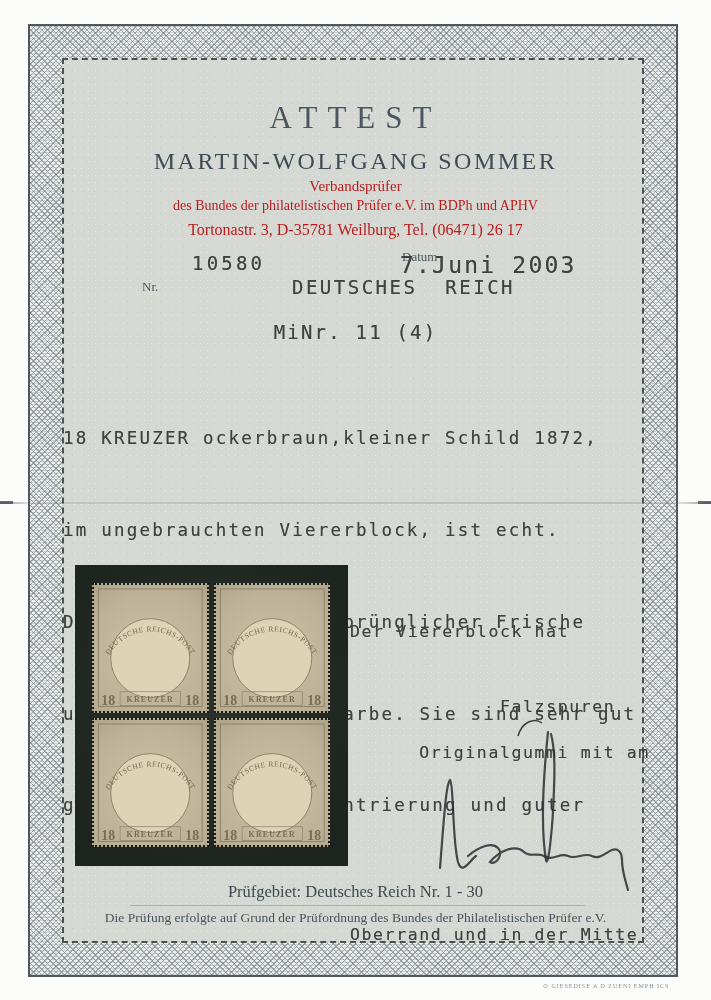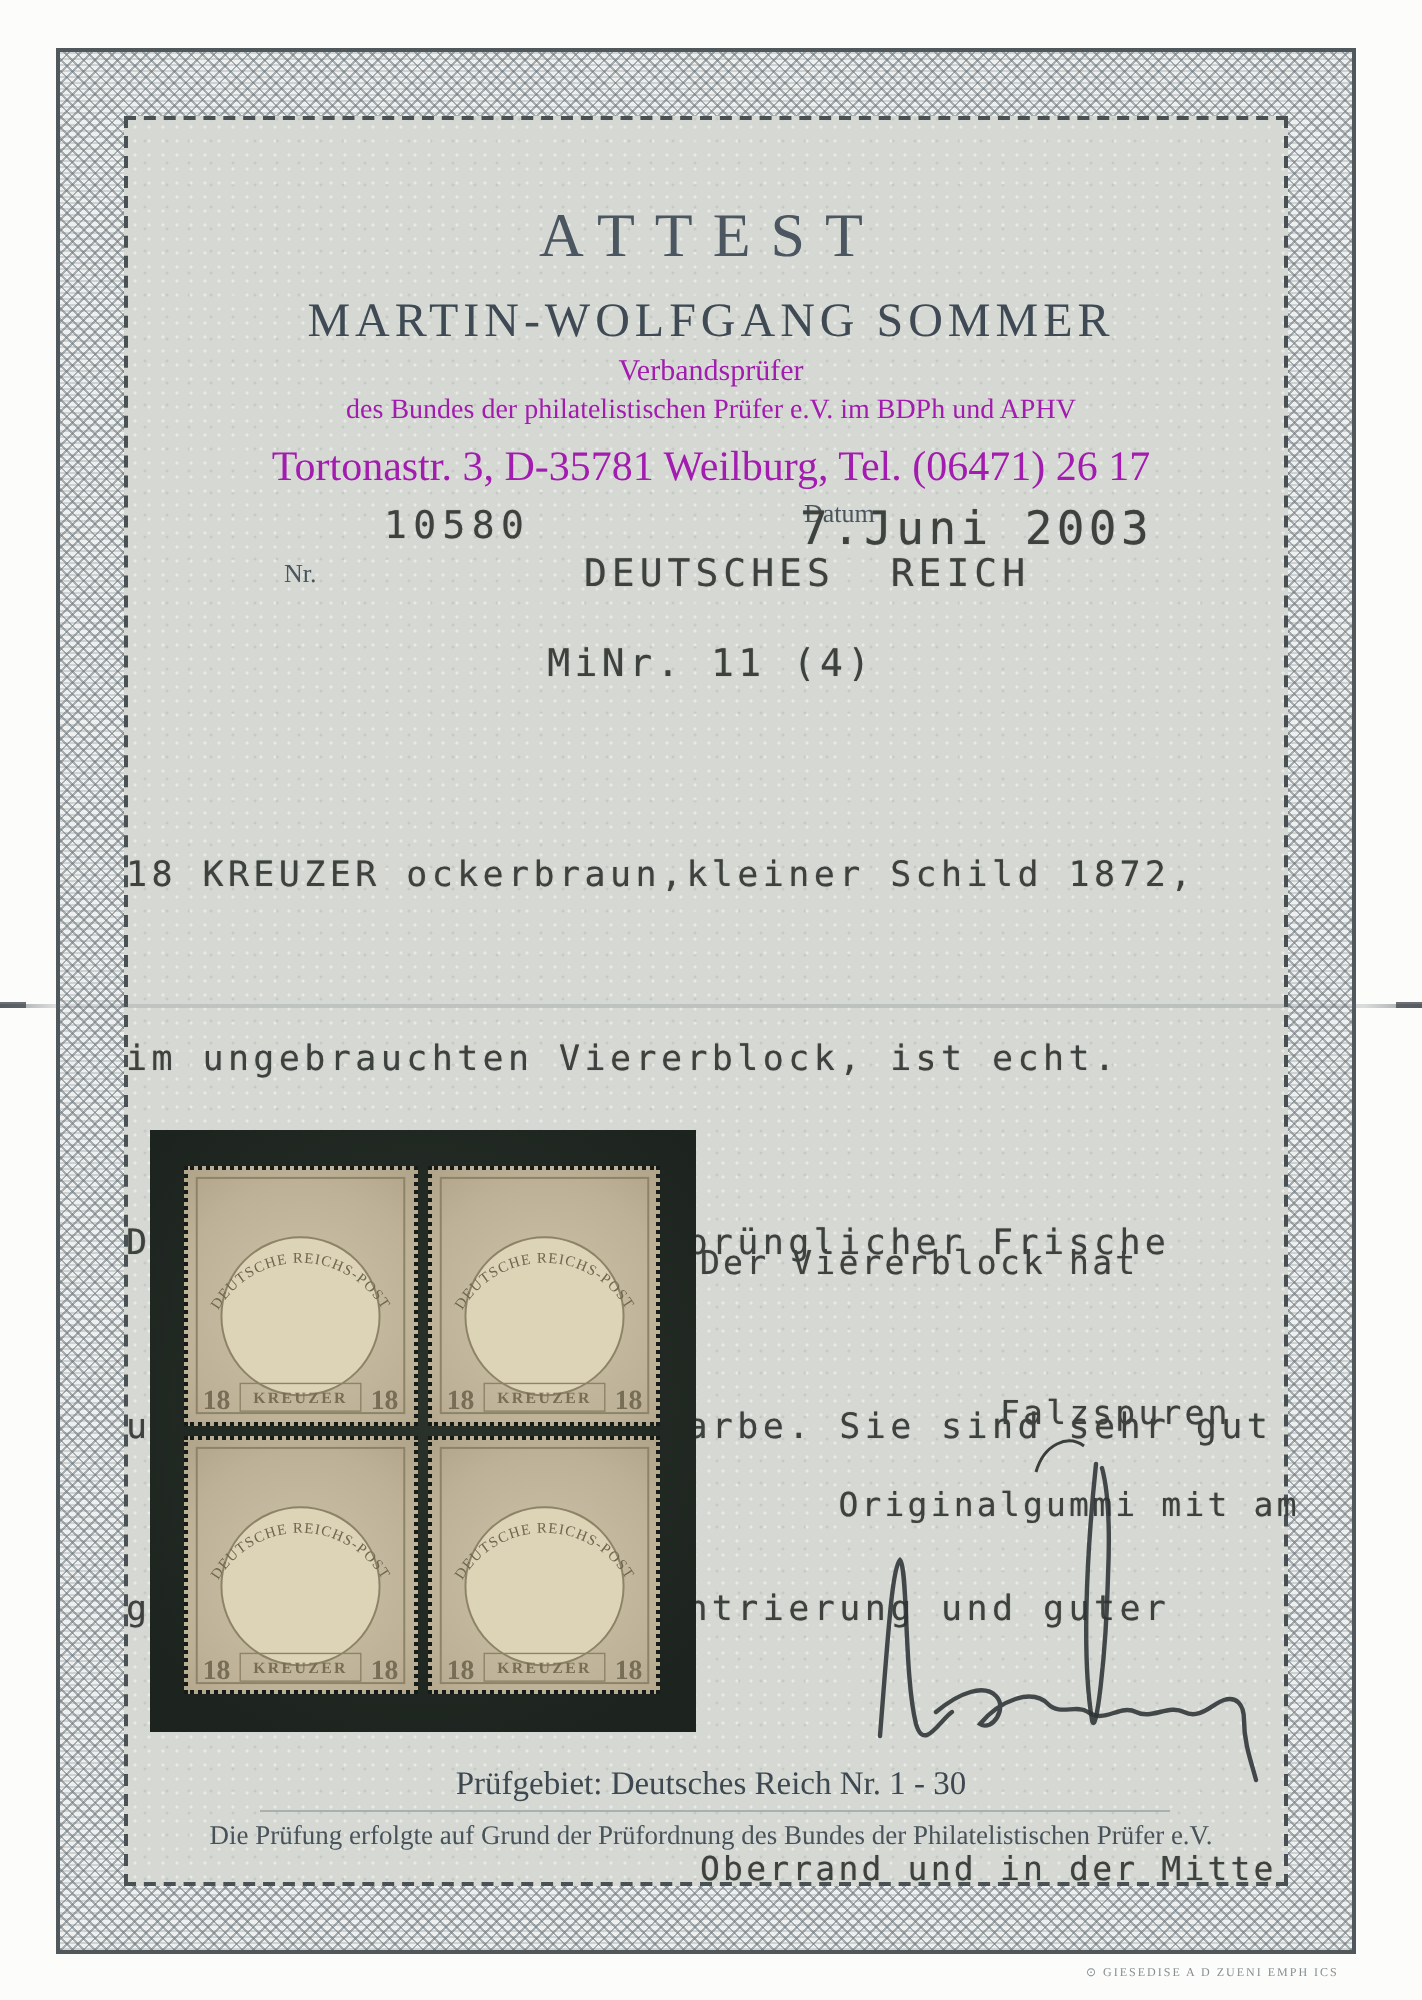--- a/index.html
+++ b/index.html
@@ -14,28 +14,28 @@
            repeating-linear-gradient(-45deg, rgba(108,118,124,.55) 0 1px, transparent 1px 4px),
            repeating-linear-gradient(0deg, rgba(108,118,124,.25) 0 1px, transparent 1px 3px);}
   .inner{position:absolute;left:32px;top:32px;right:32px;bottom:32px;
          border:2px dashed #4a5154;box-sizing:border-box;
          background-color:#d6d9d3;
          background-image:
            radial-gradient(rgba(255,255,255,.45) .5px, transparent 1px),
            radial-gradient(rgba(116,124,118,.16) .5px, transparent 1px);
          background-size:7px 7px, 11px 11px;background-position:0 0,3px 5px;}
   
-  .serif{position:absolute;left:0;width:100%;text-align:center;color:#a21caf;}
+  .serif{position:absolute;left:0;width:100%;text-align:center;color:#b91c1c;}
   .mono{font-family:"DejaVu Sans Mono",monospace;color:#3e423f;white-space:pre;
         text-shadow:0 0 .5px rgba(60,64,60,.55);}
   .t-attest{top:100px;font-size:31px;letter-spacing:10px;color:#4b5660;}
   .t-name{top:148px;font-size:24px;letter-spacing:2.5px;color:#3f4a54;}
   .t-role{top:178px;font-size:15px;}
   .t-assoc{top:198px;font-size:14px;}
-  .t-addr{top:221px;font-size:21px;}
+  .t-addr{top:221px;font-size:16px;}
   .lbl{position:absolute;font-size:13px;color:#4a555d;}
   .nr-lbl{left:142px;top:251px;margin-top:28px;}
   .nr-val{position:absolute;left:192px;top:252px;font-size:19px;letter-spacing:3.2px;}
   .dt-lbl{left:362px;top:249px;margin-left:40px;}
   .dt-val{position:absolute;left:400px;top:252px;font-size:23px;letter-spacing:2.2px;}
   .t-country{position:absolute;left:0;width:100%;text-align:center;top:276px;font-size:19px;letter-spacing:2.5px;padding-left:48px;}
   .t-cat{position:absolute;left:0;width:100%;text-align:center;top:321px;font-size:19px;letter-spacing:2.2px;}
   .findings{position:absolute;left:63px;top:362px;font-size:17.5px;letter-spacing:2.2px;line-height:30.6px;}
   
   .photo{position:absolute;left:75px;top:565px;width:273px;height:301px;

